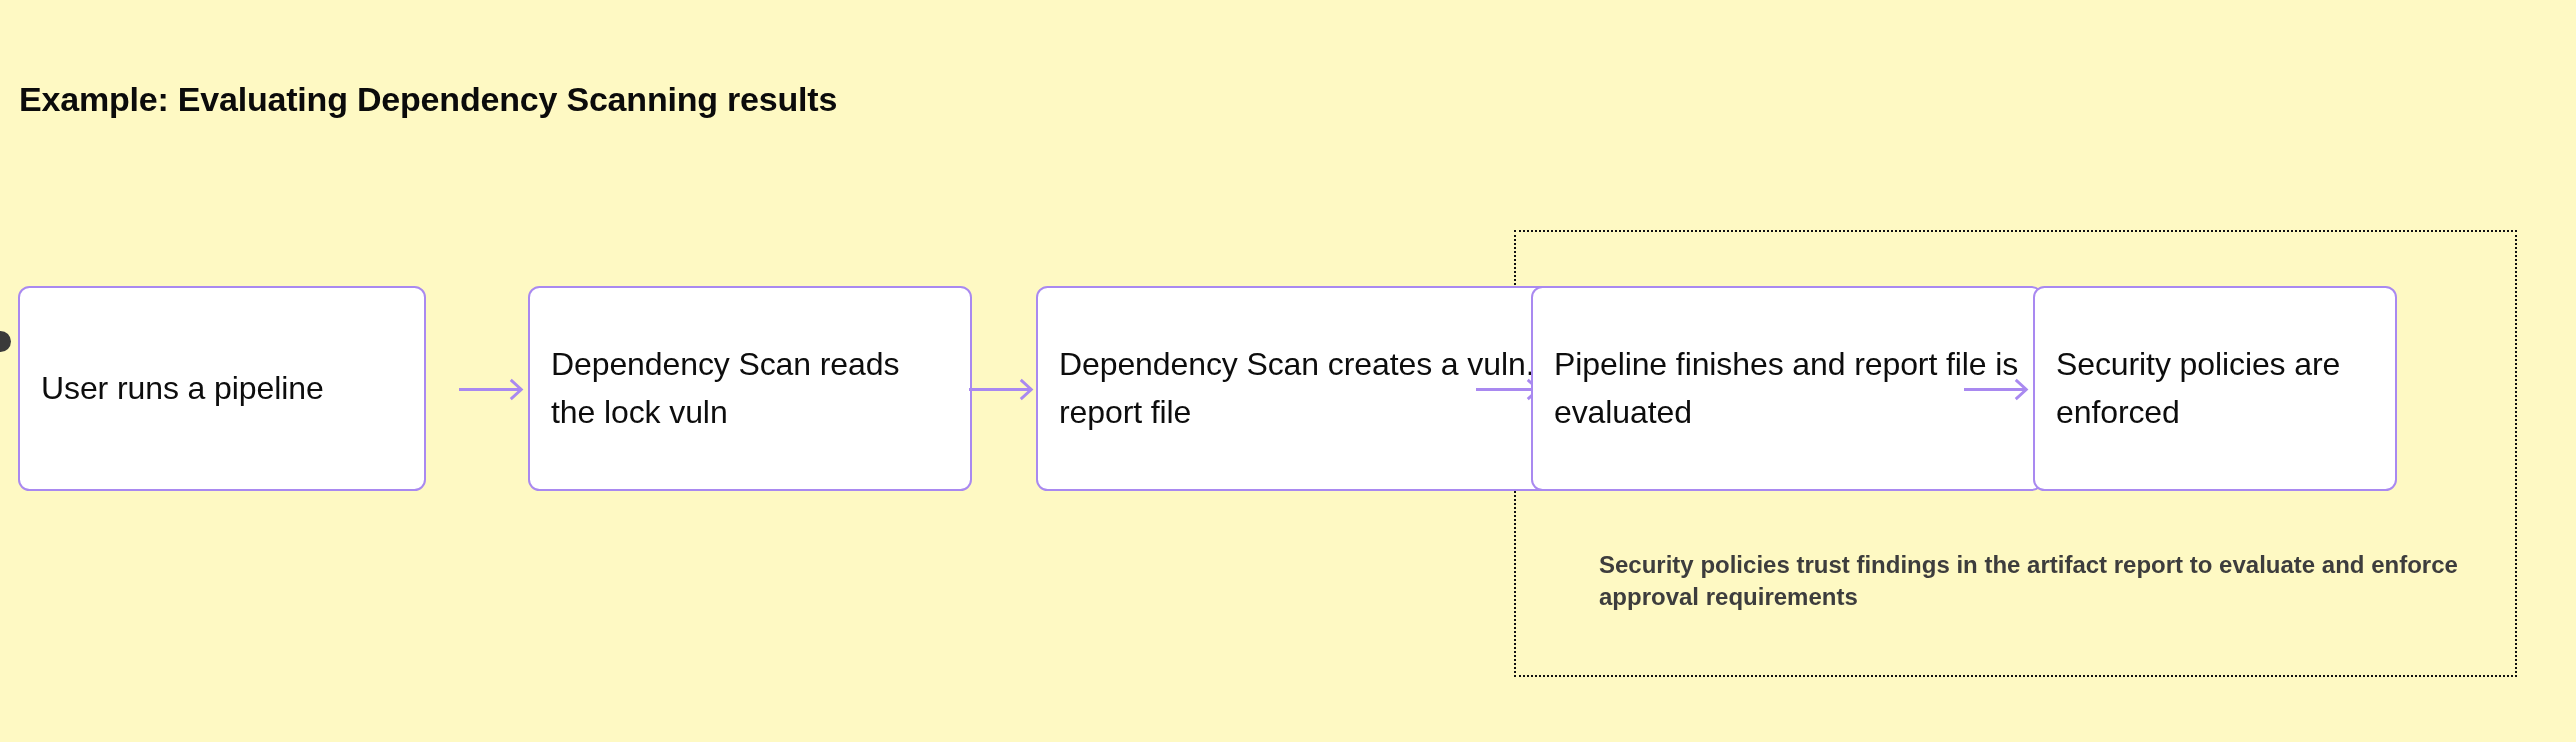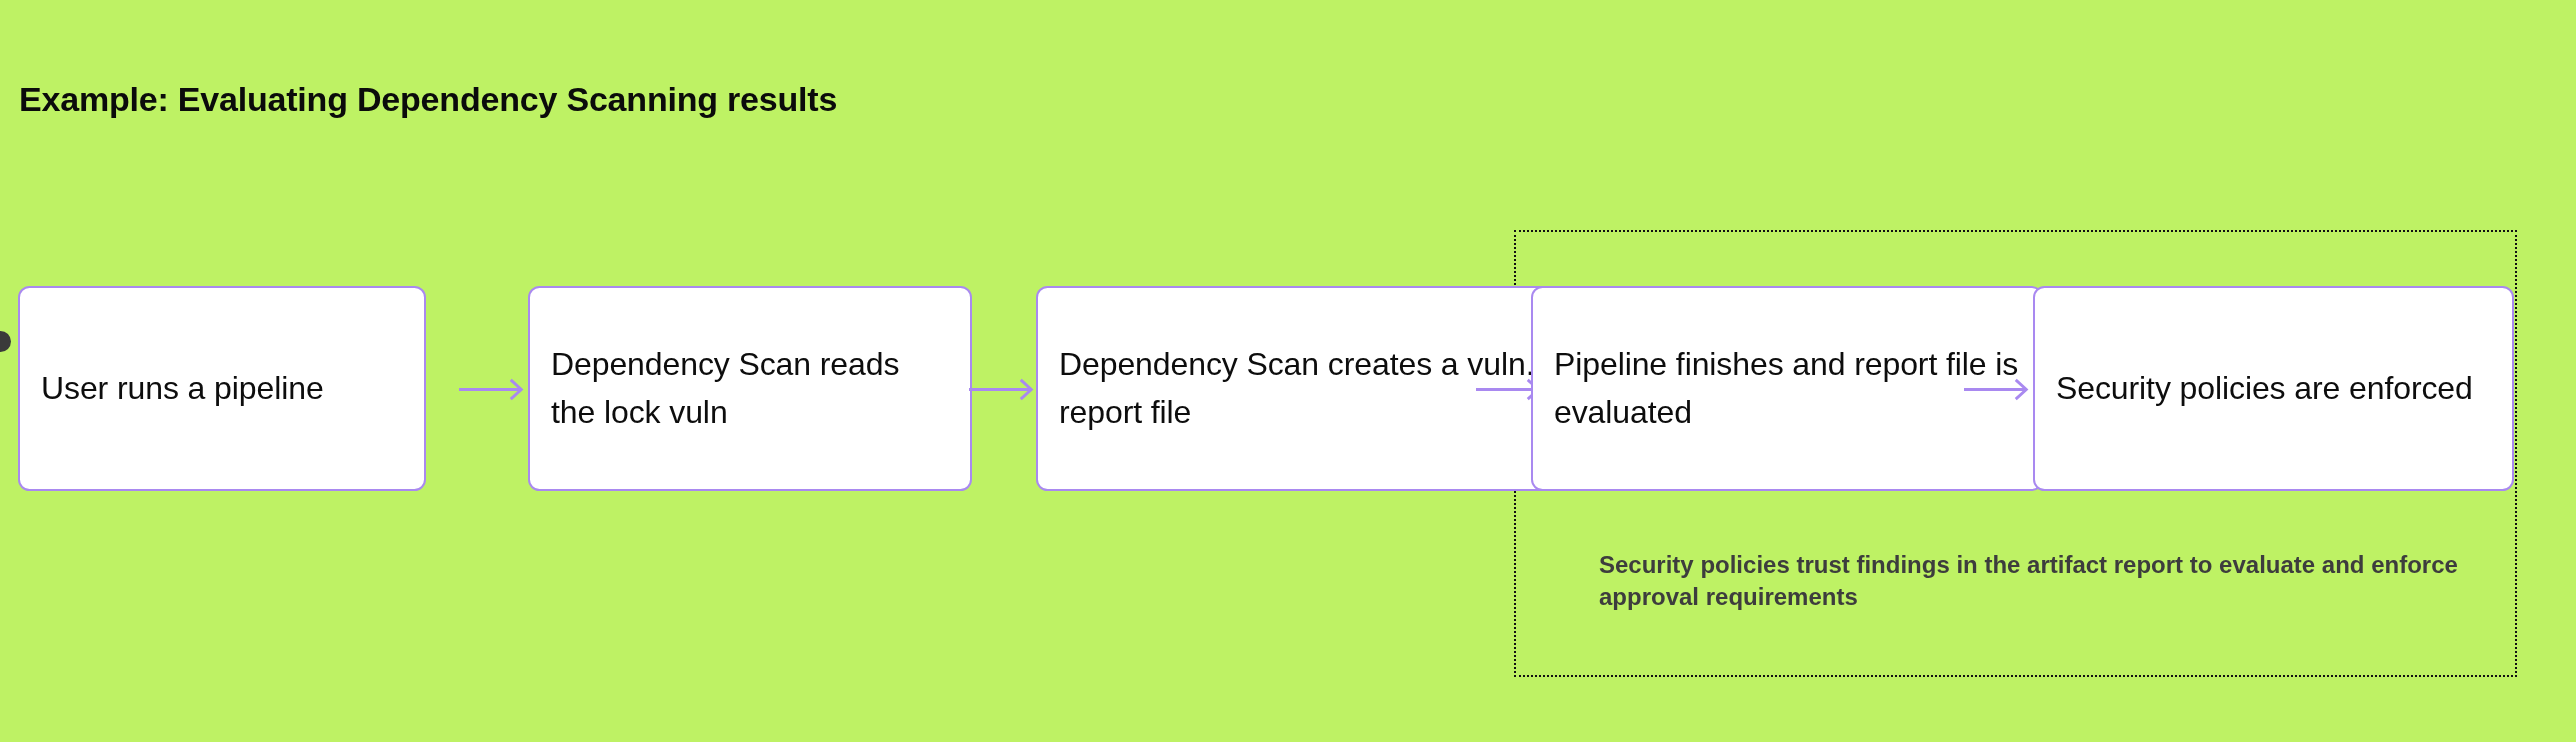--- a/index.html
+++ b/index.html
@@ -10,21 +10,21 @@
   }
   body {
     font-family: "Liberation Sans", sans-serif;
     -webkit-font-smoothing: antialiased;
   }
 
   .canvas {
     position: relative;
     width: 2576px;
     height: 742px;
-    background: #bef264;
+    background: #fef9c3;
     overflow: hidden;
     text-decoration: underline;
   }
 
   
   .diagram-title {
     position: absolute;
     left: 19px;
     top: 80px;
     font-size: 34px;
@@ -76,21 +76,21 @@
     font-size: 32px;
     line-height: 1.48;
     color: #0d0d0d;
     letter-spacing: -0.1px;
   }
 
   .node-1 { left: 18px;   width: 408px; }
   .node-2 { left: 528px;  width: 444px; }
   .node-3 { left: 1036px; width: 528px; }
   .node-4 { left: 1531px; width: 512px; }
-  .node-5 { left: 2033px; width: 481px; }
+  .node-5 { left: 2033px; width: 364px; }
 
   
   .connector {
     position: absolute;
     top: 375px;
     height: 29px;
     width: 69px;
     pointer-events: none;
   }
   .conn-1 { left: 459px; }

